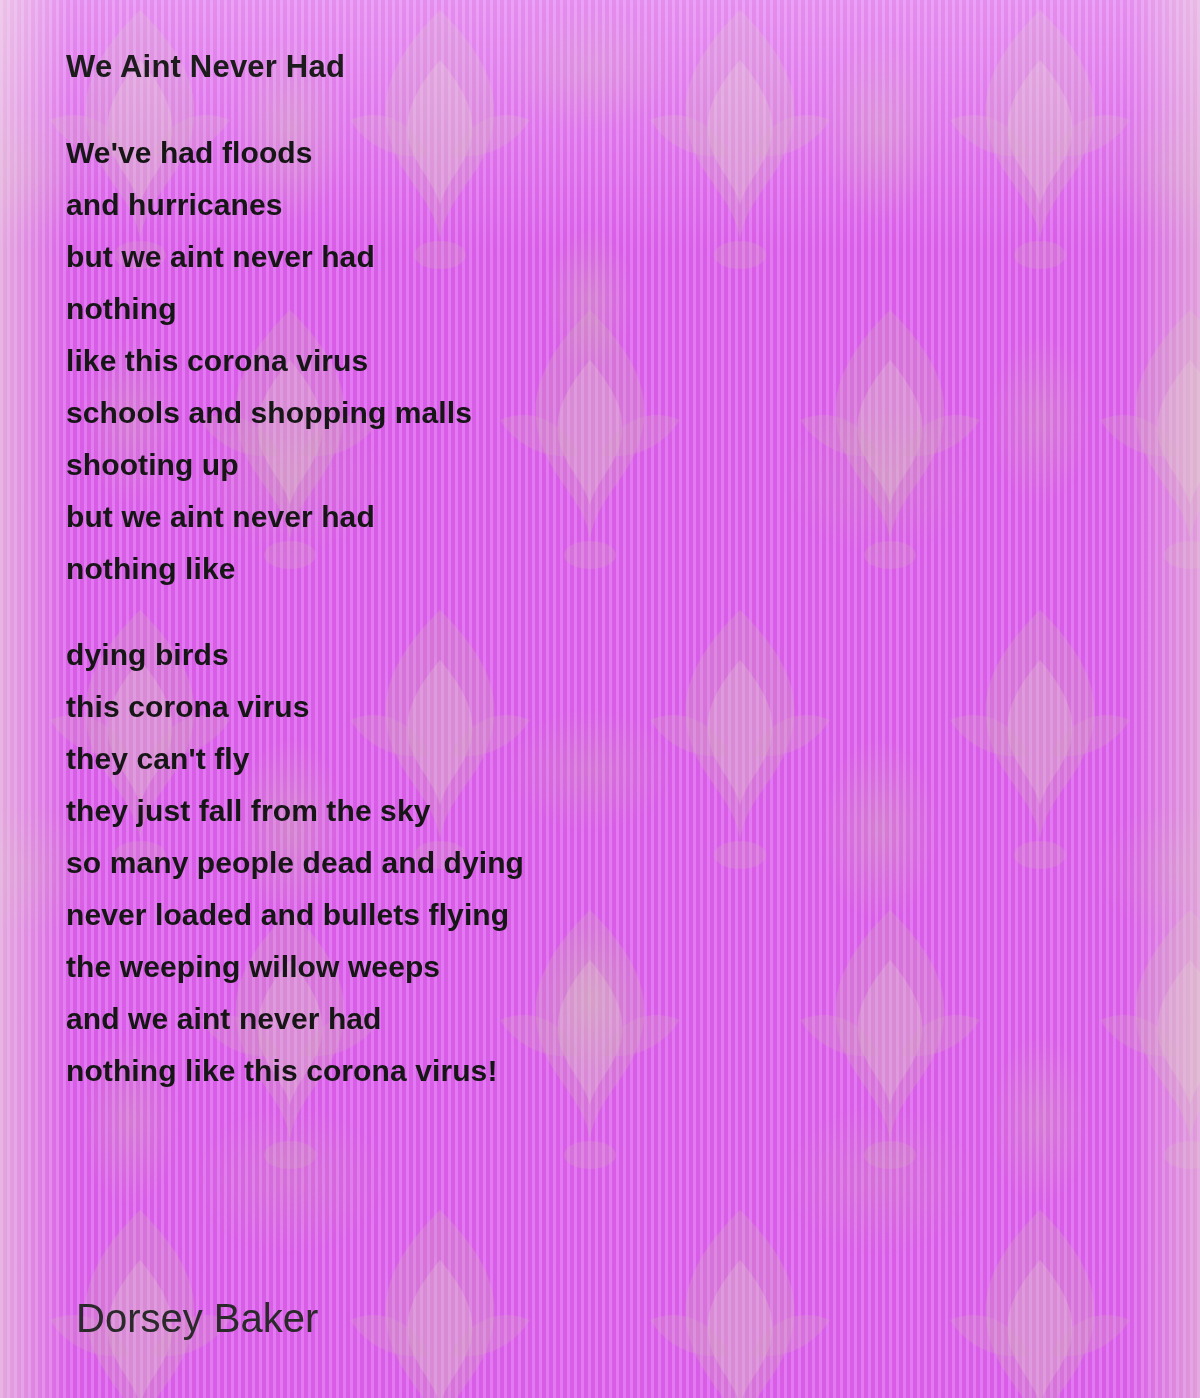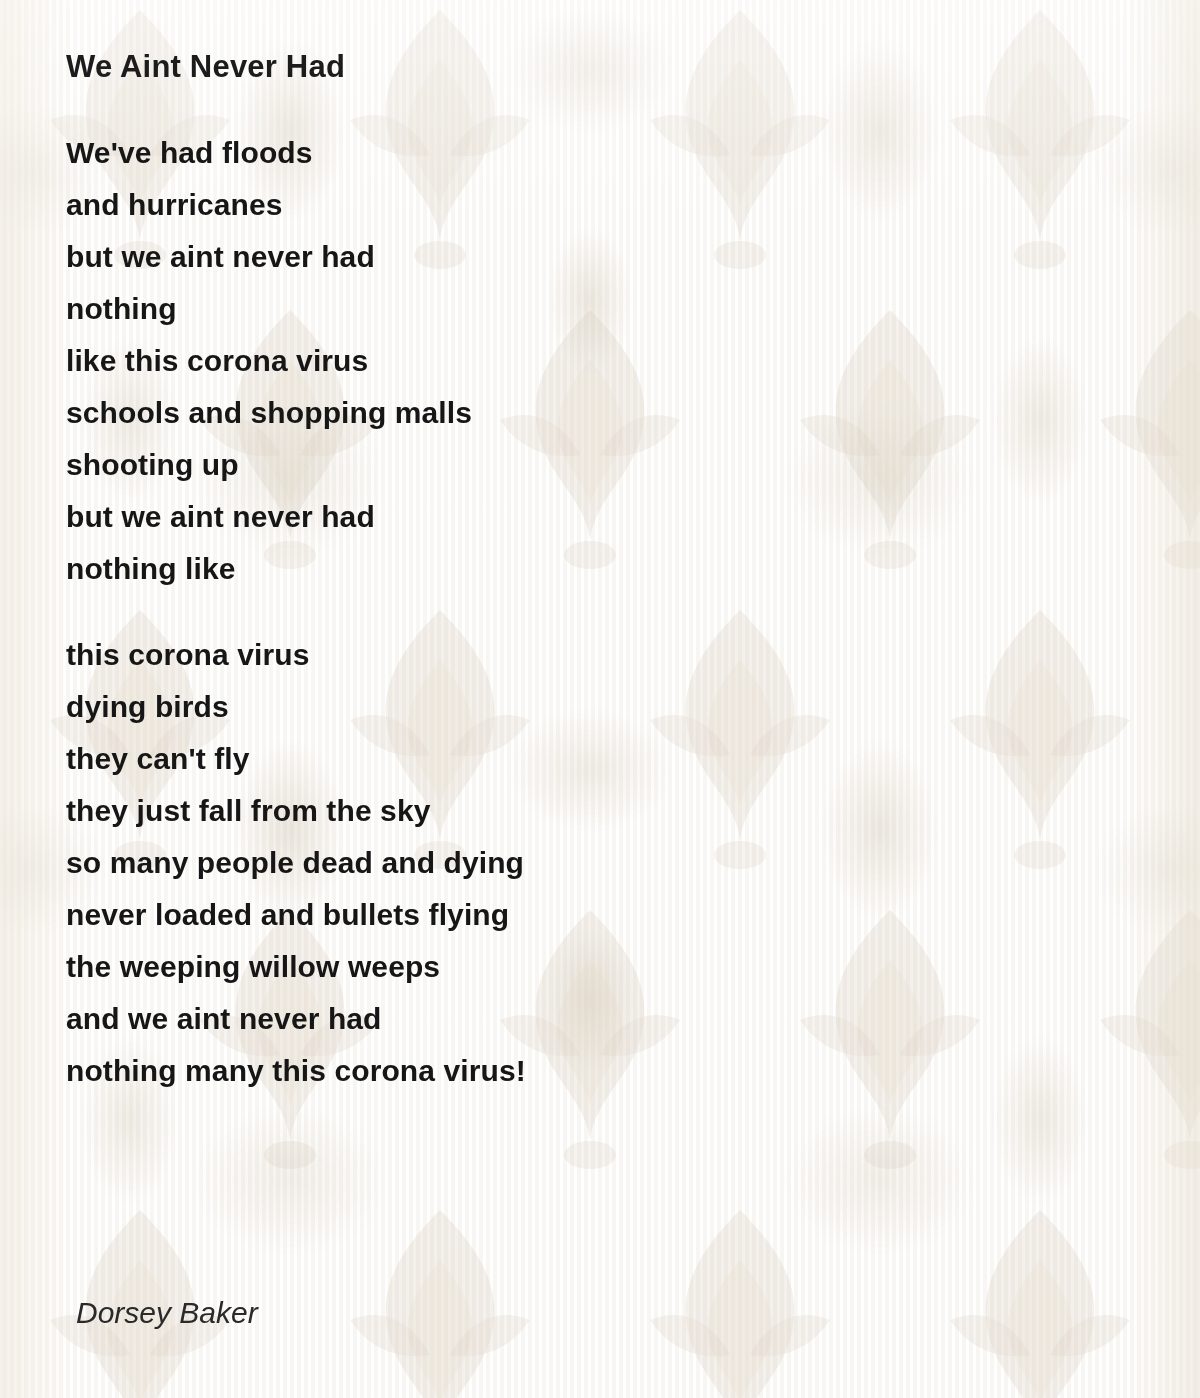--- a/index.html
+++ b/index.html
@@ -11,21 +11,21 @@
     height: 1398px;
     font-family: "Liberation Sans", sans-serif;
     background-color: #efe9dd;
     overflow: hidden;
   }
 
   #poem-page {
     position: relative;
     width: 1200px;
     height: 1398px;
-    background-color: #ffffff;
+    background-color: #d946ef;
     overflow: hidden;
   }
 
   
   .bg-layer {
     position: absolute;
     inset: 0;
     pointer-events: none;
   }
 
@@ -107,22 +107,21 @@
     line-height: 52px;
     white-space: pre-wrap;
     letter-spacing: 0.1px;
   }
 
   .author {
     position: absolute;
     left: 76px;
     top: 1296px;
     z-index: 5;
-    font-size: 30px;
-    font-style: italic;
+    font-size: 40px;
     color: #2a2a2a;
     font-family: "Liberation Sans", sans-serif;
   }
 </style>
 </head>
 <body>
 
 <div id="poem-page">
 
   <div class="bg-layer bg-stripes"></div>
@@ -177,28 +176,28 @@
       <div class="poem-line">but we aint never had</div>
       <div class="poem-line">nothing</div>
       <div class="poem-line">like this corona virus</div>
       <div class="poem-line">schools and shopping malls</div>
       <div class="poem-line">shooting up</div>
       <div class="poem-line">but we aint never had</div>
       <div class="poem-line">nothing like</div>
     </div>
 
     <div class="stanza">
+      <div class="poem-line">dying birds</div>
       <div class="poem-line">this corona virus</div>
-      <div class="poem-line">dying birds</div>
       <div class="poem-line">they can't fly</div>
       <div class="poem-line">they just fall from the sky</div>
       <div class="poem-line">so many people dead and dying</div>
       <div class="poem-line">never loaded and bullets flying</div>
       <div class="poem-line">the weeping willow weeps</div>
       <div class="poem-line">and we aint never had</div>
-      <div class="poem-line">nothing many this corona virus!</div>
+      <div class="poem-line">nothing like this corona virus!</div>
     </div>
 
   </div>
 
   <div class="author">Dorsey Baker</div>
 
 </div>
 
 </body></html>

